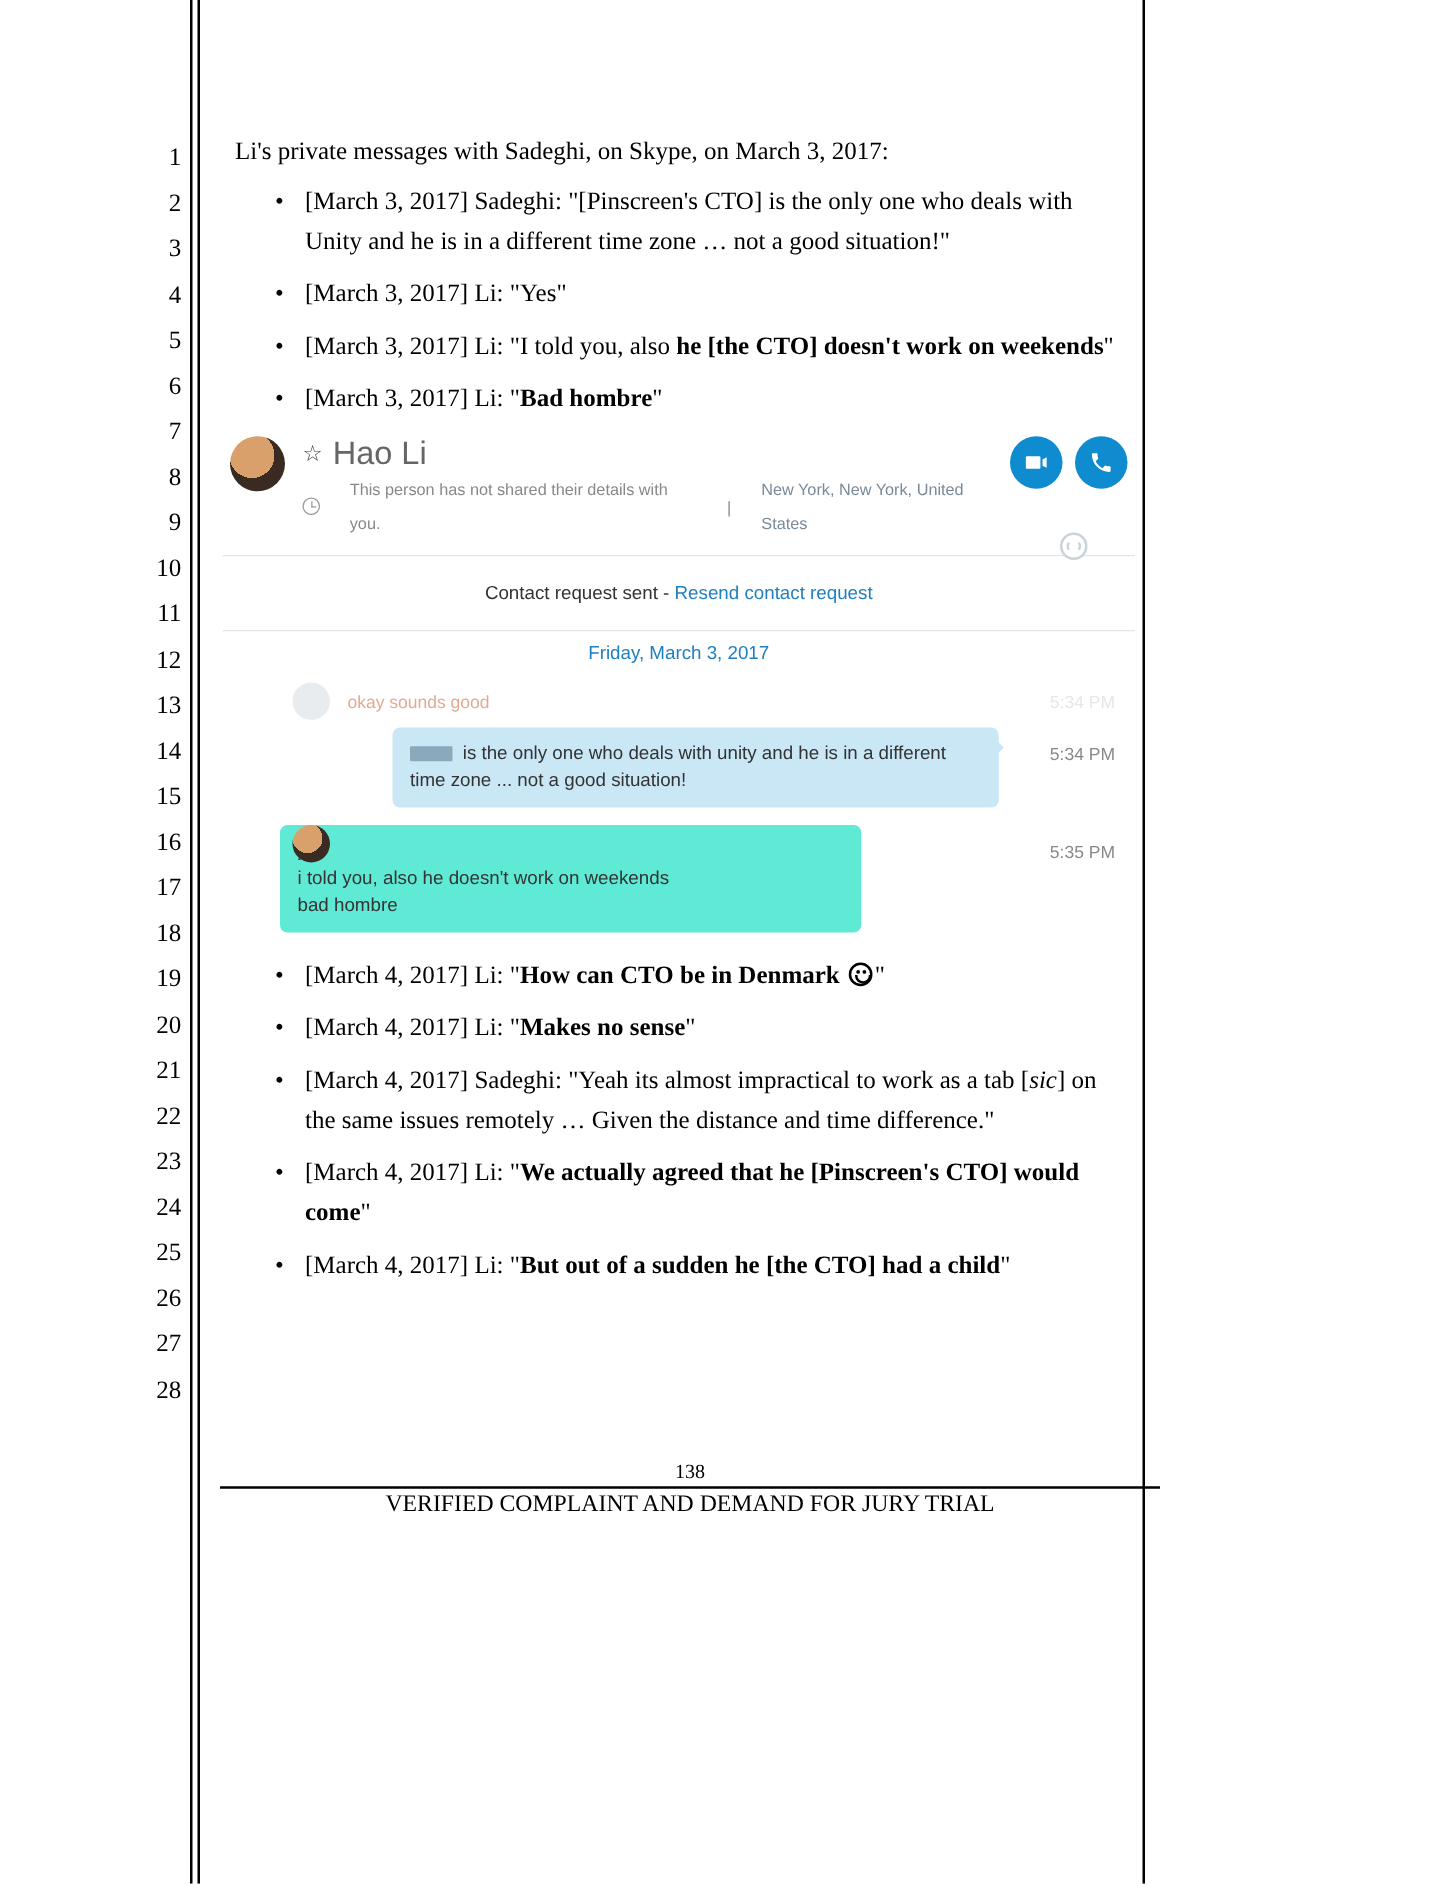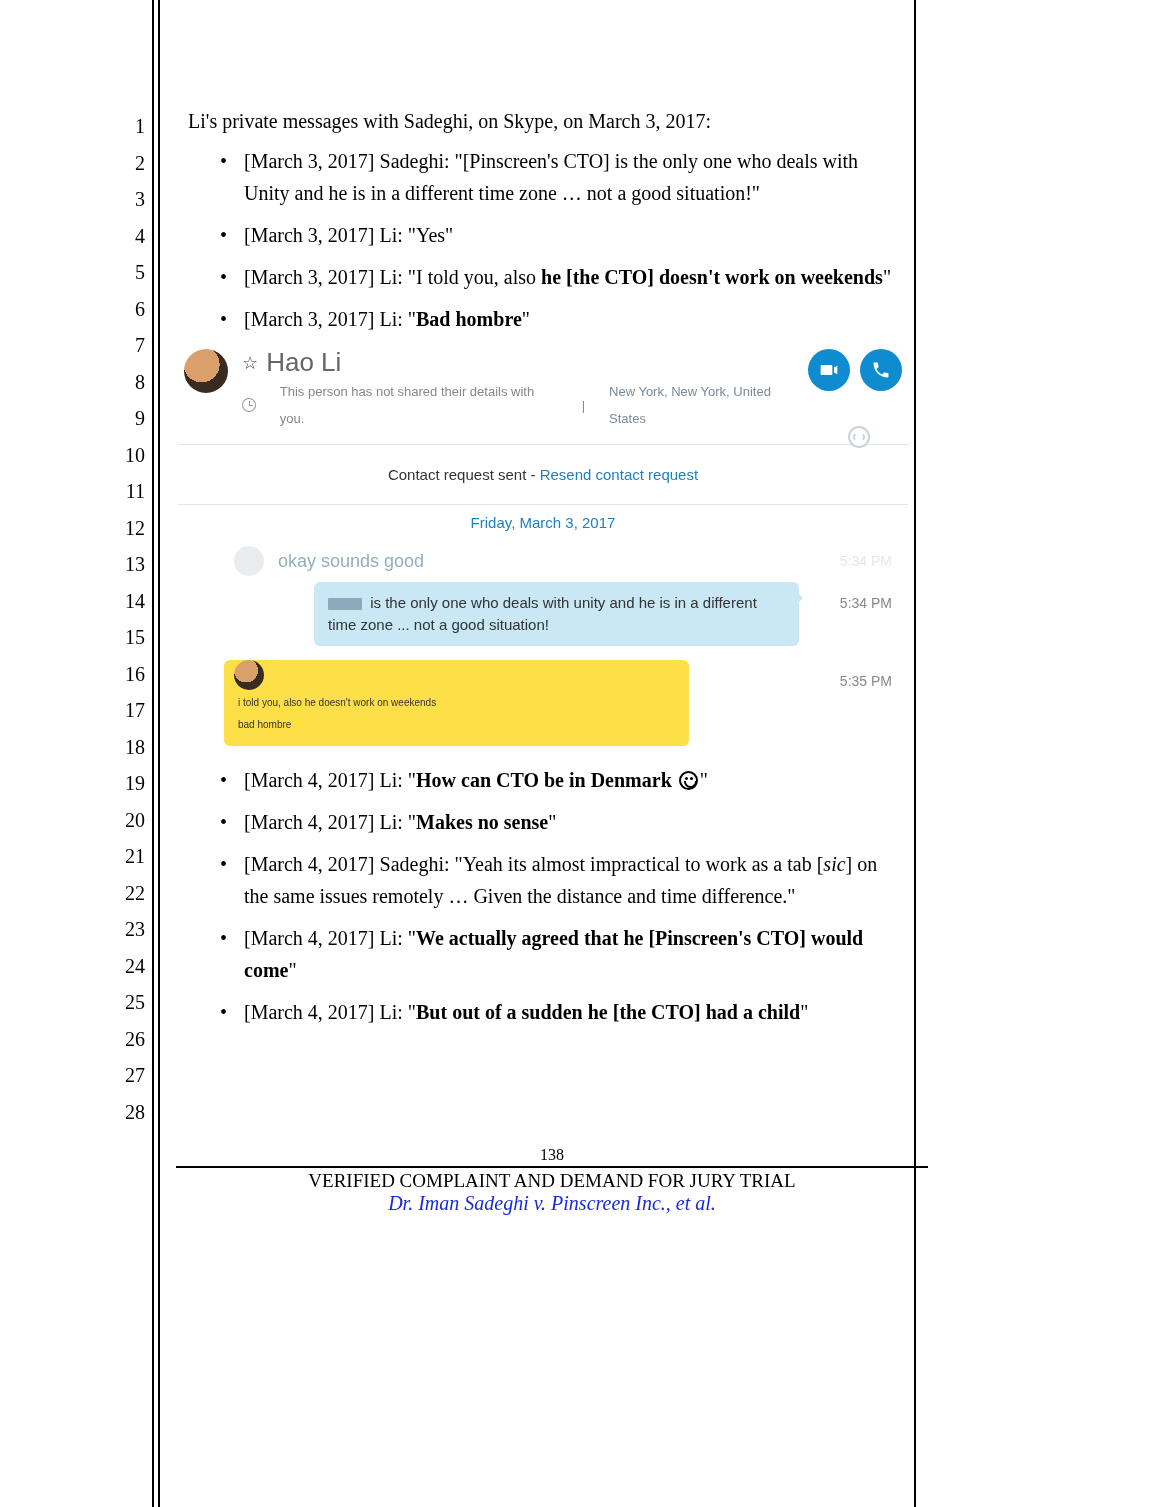--- a/index.html
+++ b/index.html
@@ -201,21 +201,21 @@
   }
   .avatar-sm {
     width: 30px; height: 30px;
     border-radius: 50%;
     background: #cfd6db;
     flex-shrink: 0;
   }
   .avatar-sm.hao {
     background: radial-gradient(circle at 40% 35%, #d9a06b 0 12px, #3a2b22 12px 100%);
   }
-  .faded-text { color: #0c4a6e; font-size: 18px; }
+  .faded-text { color: #c2410c; font-size: 14px; }
   .faded-time {
     position: absolute;
     right: 10px;
     color: #c9c9c9;
     font-size: 14px;
   }
   .bubble-out {
     position: relative;
     margin-left: 130px;
     width: 485px;
@@ -246,25 +246,25 @@
     position: absolute;
     right: 10px;
     top: 0;
     color: #888;
     font-size: 14px;
   }
   .bubble-wrap-out { position: relative; }
   .bubble-wrap-in { position: relative; display: flex; gap: 14px; }
   .bubble-in {
     width: 465px;
-    background: #fde047;
+    background: #5eead4;
     border-radius: 6px;
     padding: 10px 14px;
     color: #333;
-    font-size: 10px;
+    font-size: 15px;
     line-height: 22px;
     margin-left: 54px;
   }
   .bubble-wrap-in .avatar-sm {
     position: absolute;
     left: 50px;
     top: 0;
   }
   .bubble-in-container { margin-left: 40px; }
   .footer-area {
@@ -454,16 +454,15 @@
         <span>[March 4, 2017] Li: "</span><span class="bold">But out of a sudden he [the CTO] had a child</span><span>"</span>
       </li>
     </ul>
 
   </div>
 
   <div class="footer-area">
     <div class="page-num">138</div>
     <hr class="footer-hr">
     <div class="footer-title">VERIFIED COMPLAINT AND DEMAND FOR JURY TRIAL</div>
-    <div class="footer-case">Dr. Iman Sadeghi v. Pinscreen Inc., et al.</div>
   </div>
 
 </div>
 
 </body></html>

